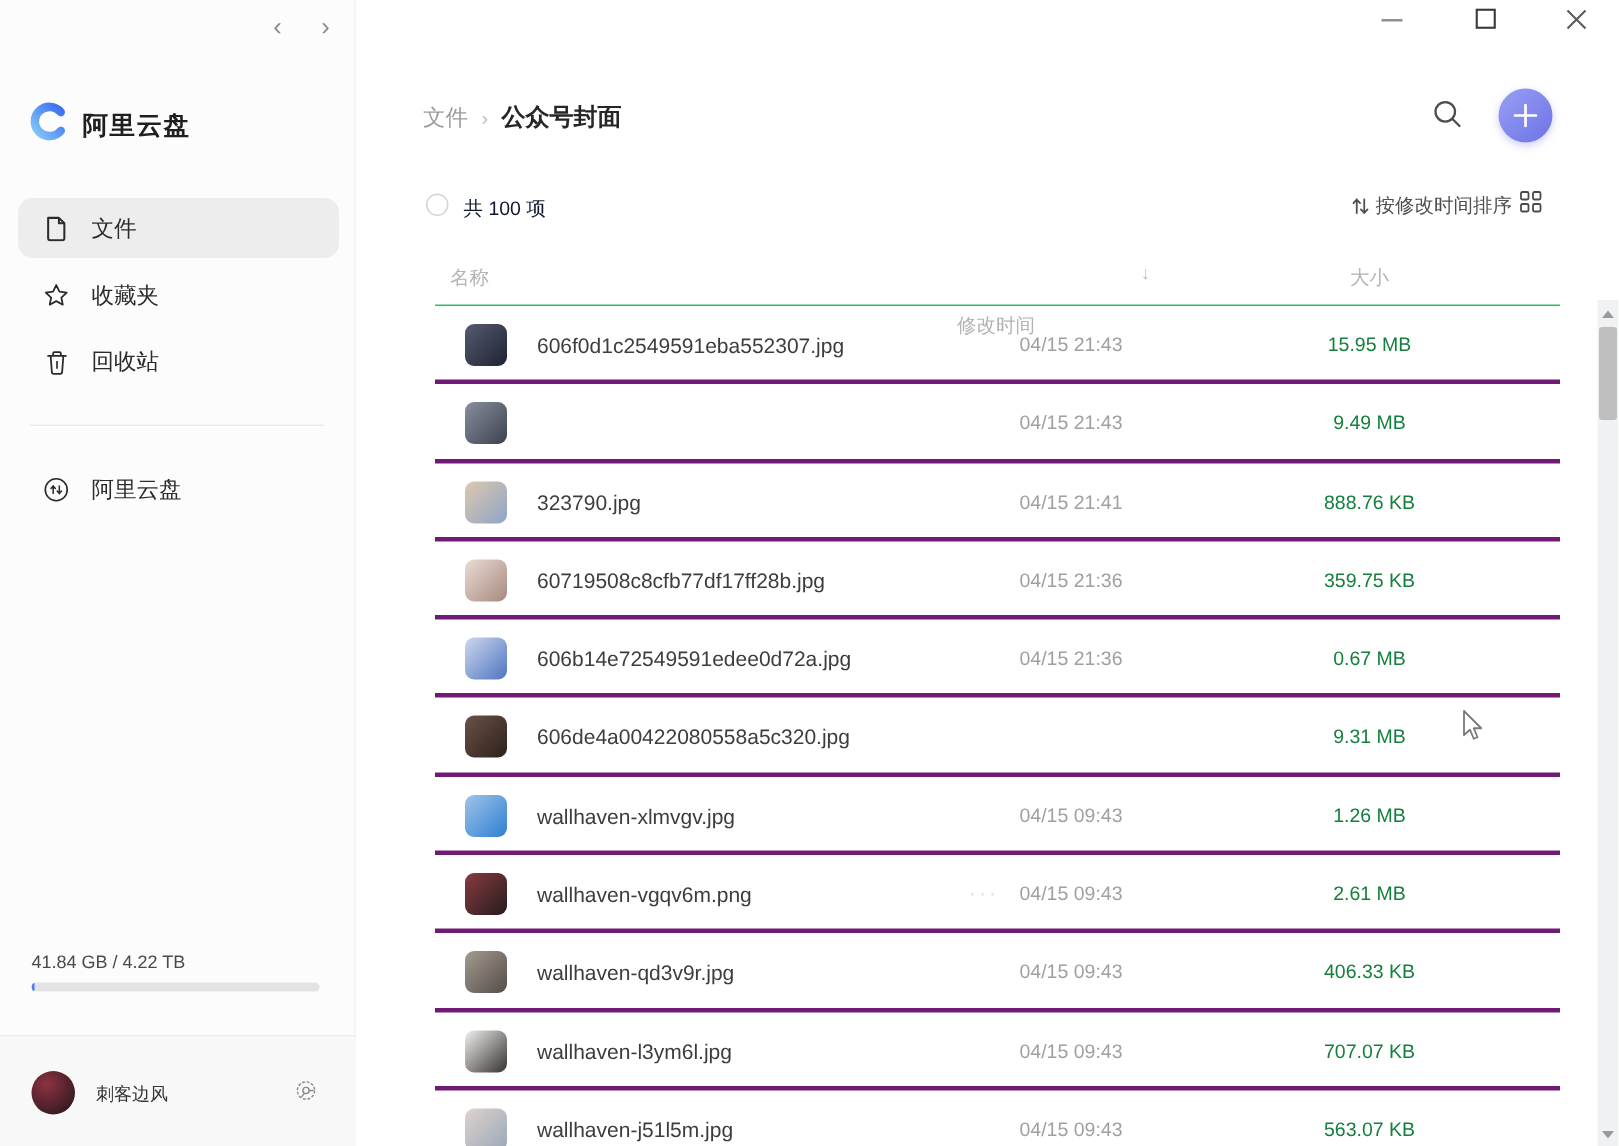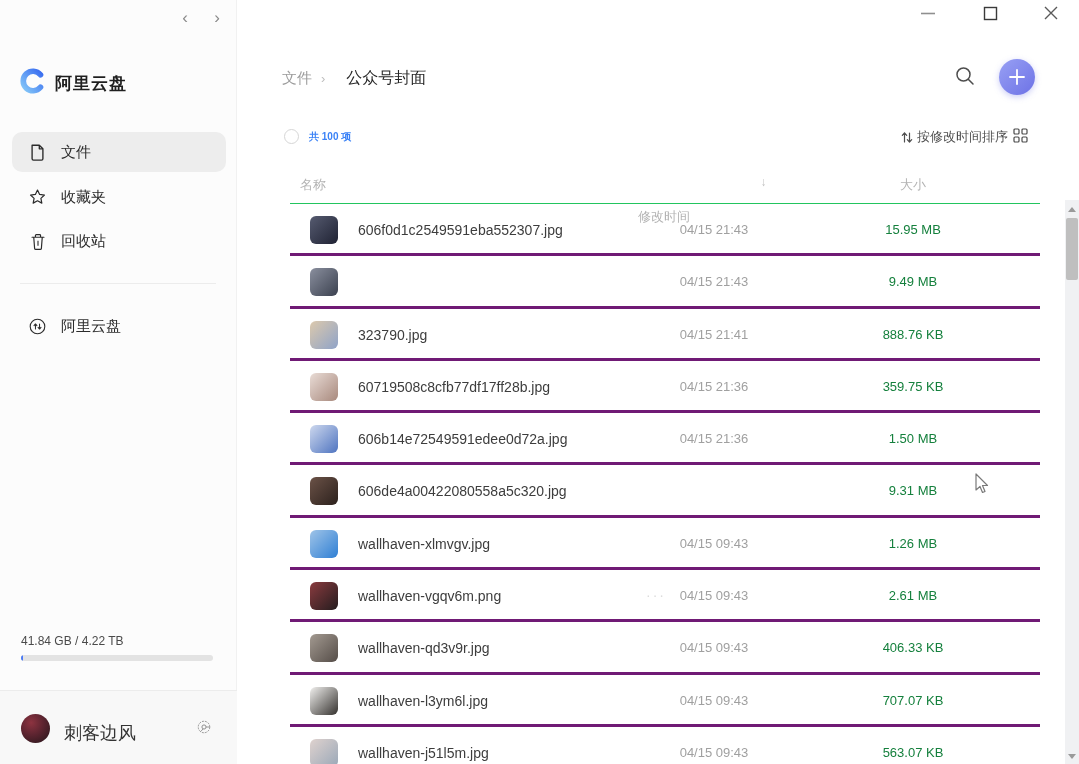--- a/index.html
+++ b/index.html
@@ -23,36 +23,36 @@
   .side-item .ic{width:17px;height:17px;margin-left:17px;display:flex;align-items:center;justify-content:center;}
   .side-item .lbl{margin-left:15px;font-size:15px;color:#2b2b2b;}
   .side-divider{position:absolute;left:20px;width:196px;height:1px;background:#ececec;}
   #storage-text{position:absolute;left:21px;top:634px;font-size:12px;color:#4a4a4a;}
   #storage-track{position:absolute;left:21px;top:655px;width:192px;height:6px;border-radius:3px;background:#e3e3e3;overflow:hidden;}
   #storage-fill{height:100%;border-radius:3px;}
   #user-divider{position:absolute;left:0;top:690px;width:237px;height:1px;background:#ececec;}
   #user-bar{position:absolute;left:0;top:691px;width:237px;height:73px;background:#f8f8f8;}
   #avatar{position:absolute;left:21px;top:714px;width:29px;height:29px;border-radius:50%;
     background:radial-gradient(circle at 35% 30%, #8d3340 0%, #5c2430 45%, #221519 100%);}
-  #user-name{position:absolute;left:64px;top:721px;font-size:18px;color:#333;}
+  #user-name{position:absolute;left:64px;top:721px;font-size:12px;color:#333;}
   #settings-btn{position:absolute;left:194px;top:719px;width:20px;height:20px;display:flex;align-items:center;justify-content:center;}
 
   
   #breadcrumb{position:absolute;left:282px;top:68px;display:flex;align-items:center;font-size:15px;}
   .crumb-root{color:#9c9c9c;}
   .crumb-sep{color:#bdbdbd;margin:0 9px;font-size:13px;}
-  .crumb-current{color:#262626;font-size:16px;font-weight:400;margin-left:12px;}
+  .crumb-current{color:#262626;font-size:16px;font-weight:700;}
   #search-btn{position:absolute;left:951px;top:64px;width:28px;height:28px;display:flex;align-items:center;justify-content:center;}
   #add-btn{position:absolute;left:999px;top:59px;width:36px;height:36px;border-radius:50%;
     display:flex;align-items:center;justify-content:center;color:#fff;box-shadow:0 2px 6px rgba(110,116,230,.35);}
   #add-btn svg{display:block;}
 
   
   #select-all{position:absolute;left:284px;top:129px;width:15px;height:15px;border-radius:50%;border:1.5px solid #d6d6d6;background:#fff;box-sizing:border-box;}
-  #count-label{position:absolute;left:309px;top:130px;font-size:10px;color:#3b82f6;font-weight:bold;}
+  #count-label{position:absolute;left:309px;top:130px;font-size:13px;color:#0f172a;}
   #sort-btn{position:absolute;left:901px;top:128px;display:flex;align-items:center;color:#4e4e4e;font-size:13px;}
   #sort-btn .ic{margin-right:4px;display:flex;align-items:center;}
   #view-btn{position:absolute;left:1011px;top:128px;width:18px;height:18px;display:flex;align-items:center;justify-content:center;}
 
   
   #table{position:absolute;left:290px;top:165px;width:750px;}
   #thead{position:relative;height:38px;border-bottom:1px solid #22c55e;font-size:13px;color:#b3b3b3;font-family:Liberation Mono, monospace;}
   #th-name{position:absolute;left:10px;top:11px;}
   #th-modified{position:absolute;left:348px;top:11px;width:120px;text-align:left;margin-top:32px;}
   #th-sort-arrow{position:absolute;left:470px;top:11px;color:#c2c2c2;font-size:12px;}
@@ -264,21 +264,21 @@
 
     <span class="fdate">04/15 21:36</span>
     <span class="fsize">359.75 KB</span>
   </div>
 
   <div class="file-row">
     <div class="thumb" style="background: linear-gradient(135deg, rgb(205, 216, 238), rgb(79, 116, 192));"></div>
     <span class="fname">606b14e72549591edee0d72a.jpg</span>
 
     <span class="fdate">04/15 21:36</span>
-    <span class="fsize">1.50 MB</span>
+    <span class="fsize">0.67 MB</span>
   </div>
 
   <div class="file-row">
     <div class="thumb" style="background: linear-gradient(135deg, rgb(107, 82, 71), rgb(44, 33, 29));"></div>
     <span class="fname">606de4a00422080558a5c320.jpg</span>
 
     <span class="fsize">9.31 MB</span>
   </div>
 
   <div class="file-row">

